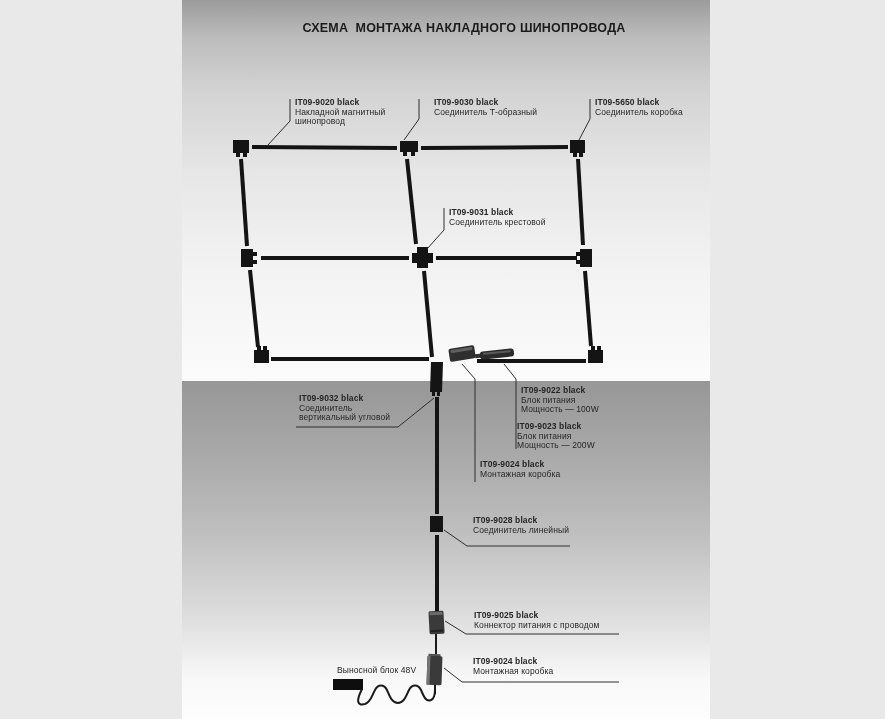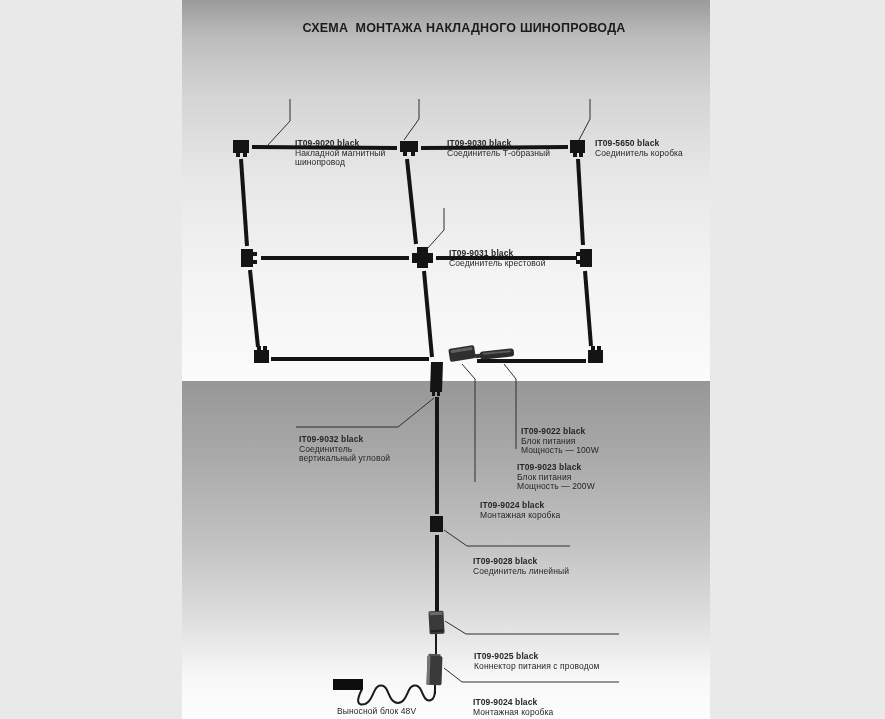--- a/index.html
+++ b/index.html
@@ -18,21 +18,21 @@
     background:linear-gradient(180deg,#979797 0%,#a9a9a9 22%,#c0c0c0 46%,#dedede 70%,#f8f8f8 88%,#fdfdfd 100%);
   }
   .overlay{position:absolute;left:0;top:0;width:885px;height:719px;}
   .title{
     position:absolute;left:182px;top:20px;width:564px;text-align:center;
     font-weight:700;font-size:12.5px;line-height:17px;color:#1b1b1b;letter-spacing:0.2px;
   }
   .title span{display:block;white-space:pre;}
   .lbl{
     position:absolute;font-size:8.5px;line-height:9.5px;color:#262626;
-    white-space:nowrap;letter-spacing:0.1px;margin-top:41px;
+    white-space:nowrap;letter-spacing:0.1px;
   }
   .lbl span{display:block;}
   .lbl .code{font-weight:700;}
 </style>
 </head>
 <body>
 
 <div class="content">
   <div class="bg-top"></div>
   <div class="bg-bottom"></div>
@@ -150,21 +150,21 @@
     <path d="M444,668 L462,682 H619"></path>
   </g>
 </svg>
 
 <div class="lbl" style="left:295px;top:98px">
   <span class="code">IT09-9020 black</span>
   <span>Накладной магнитный</span>
   <span>шинопровод</span>
 </div>
 
-<div class="lbl" style="left:447px;top:98px">
+<div class="lbl" style="left:434px;top:98px">
   <span class="code">IT09-9030 black</span>
   <span>Соединитель Т-образный</span>
 </div>
 
 <div class="lbl" style="left:595px;top:98px">
   <span class="code">IT09-5650 black</span>
   <span>Соединитель коробка</span>
 </div>
 
 <div class="lbl" style="left:449px;top:208px">

